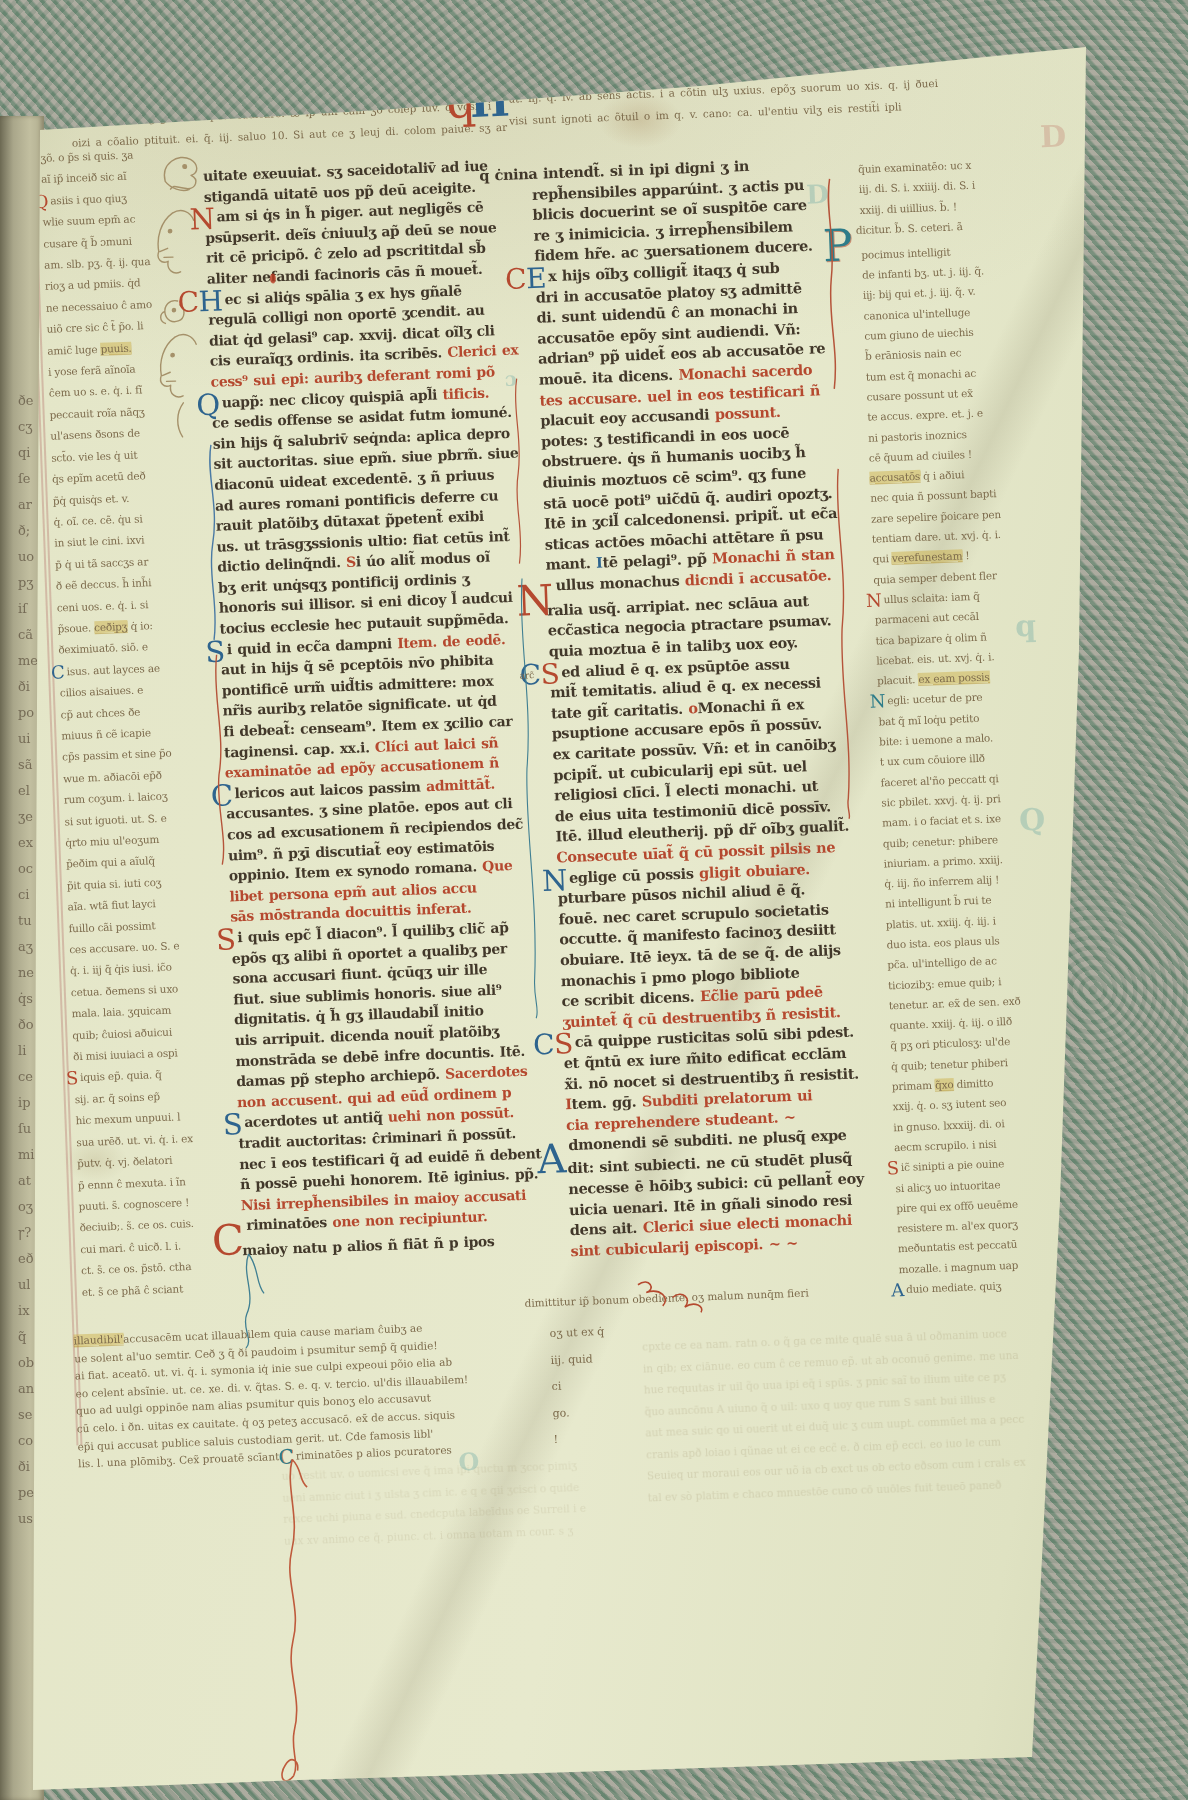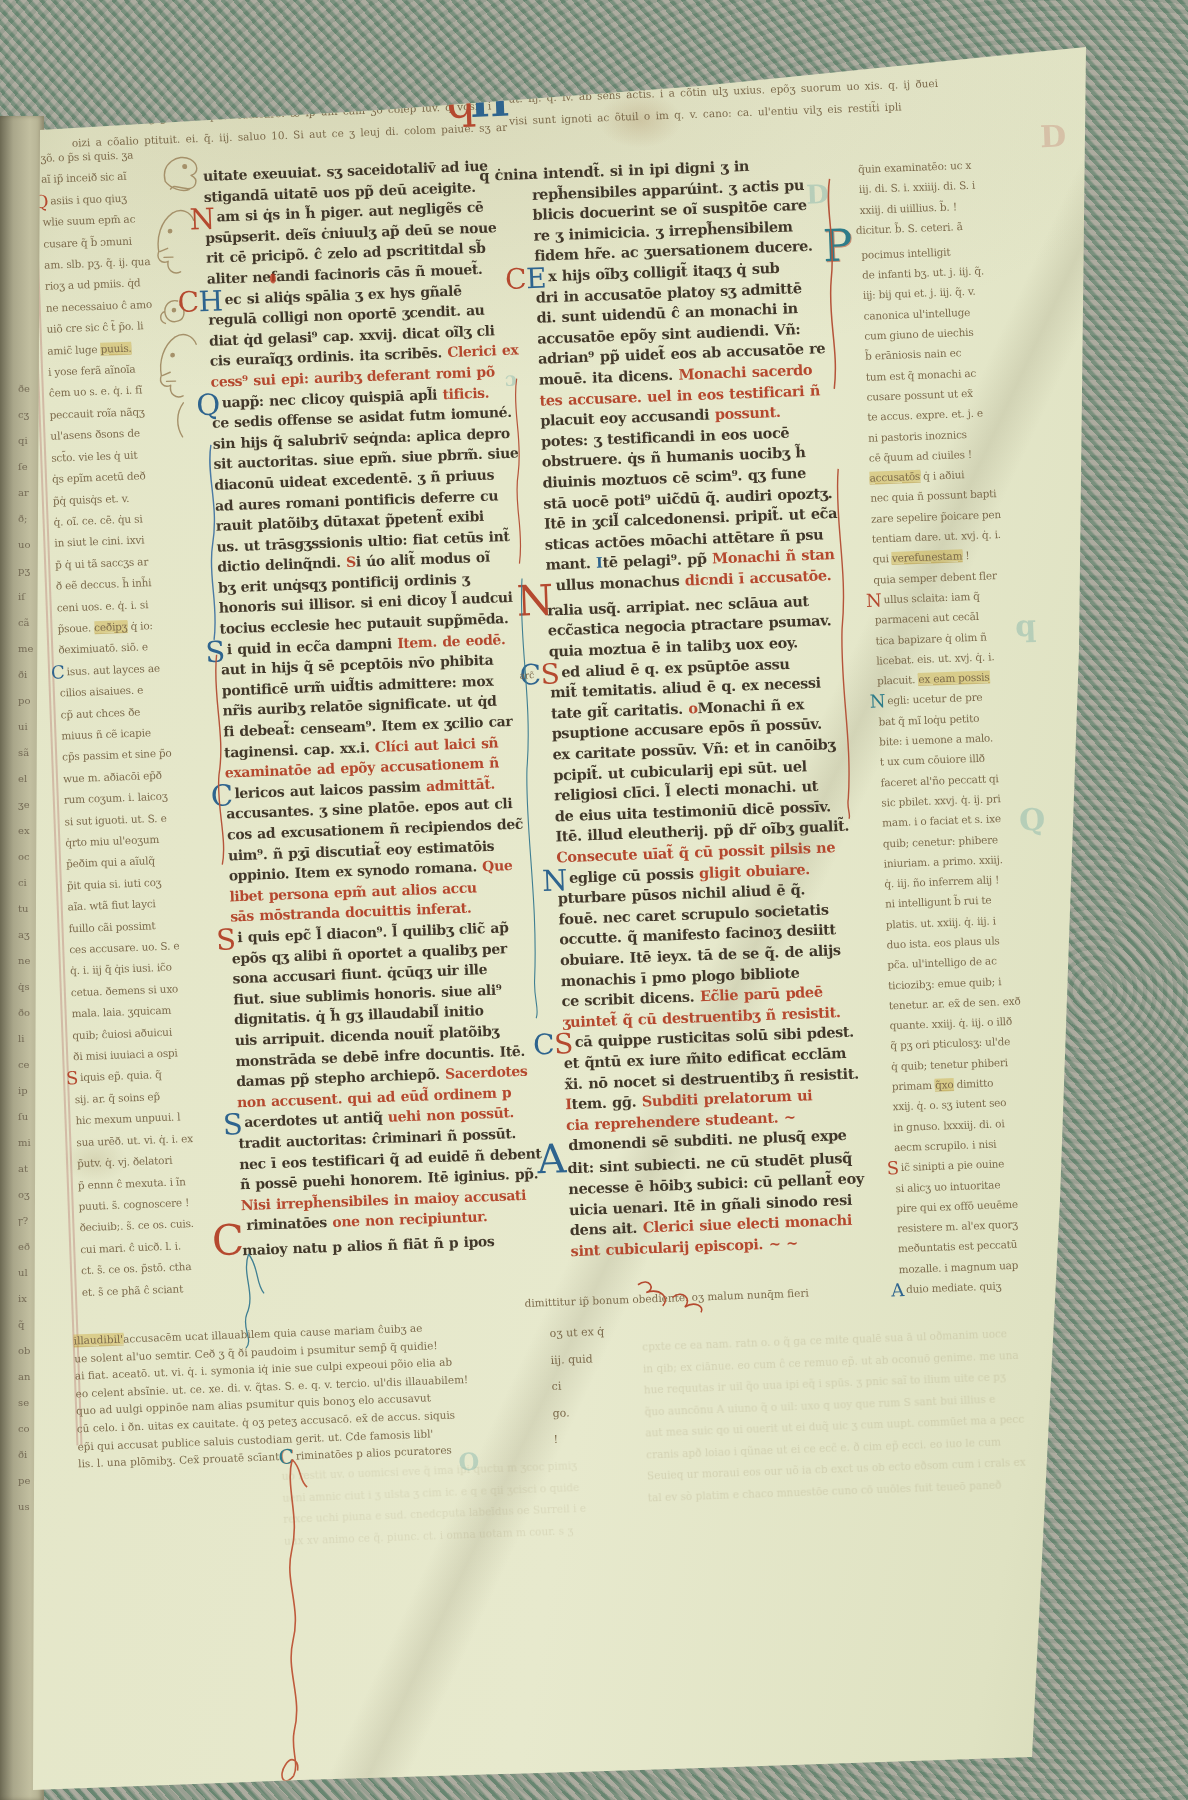--- a/index.html
+++ b/index.html
@@ -13,22 +13,22 @@
       repeating-radial-gradient(circle at 92% 55%, rgba(74,112,92,.30) 0 4px, rgba(196,188,178,.28) 5px 10px),
       #8e9689;
     font-family:"DejaVu Serif", serif;
   }
   .scene{position:relative;width:1188px;height:1800px;}
   .book-edge{
     position:absolute;left:0;top:116px;width:44px;height:1684px;z-index:1;
     background:linear-gradient(to right,#6d6a54,#a9a68a 30%,#c2bfa0 68%,#b0ad8f);
     box-shadow:inset -3px 0 4px rgba(70,60,40,.35);
   }
-  .edge-frags{position:absolute;left:18px;top:260px;width:22px;height:1300px;overflow:hidden;
-    font-size:10px;line-height:26px;color:#5f5340;opacity:.75;white-space:pre;}
+  .edge-frags{position:absolute;left:18px;top:272px;width:22px;height:1300px;overflow:hidden;
+    font-size:13px;line-height:26px;color:#5f5340;opacity:.75;white-space:pre;}
   .page{
     position:absolute;left:0;top:0;width:1188px;height:1800px;z-index:2;
     clip-path:polygon(40px 130px,380px 110px,700px 86px,1086px 47px,1079px 650px,1060px 1200px,1032px 1757px,640px 1770px,300px 1780px,60px 1789px,33px 1790px,36px 900px);
     background:
       linear-gradient(115deg, transparent 57%, rgba(120,115,85,.16) 59%, transparent 61%),
       radial-gradient(60px 40px at 640px 120px, rgba(150,110,60,.22), transparent 70%),
       radial-gradient(46px 32px at 95px 1160px, rgba(140,120,70,.16), transparent 70%),
       radial-gradient(120% 30% at 30% 4%, rgba(150,140,95,.18), transparent 60%),
       linear-gradient(100deg,#d7dab9 0%,#e4e6c8 7%,#e7e9cd 55%,#dfe2c2 85%,#d1d4b2 100%);
   }

